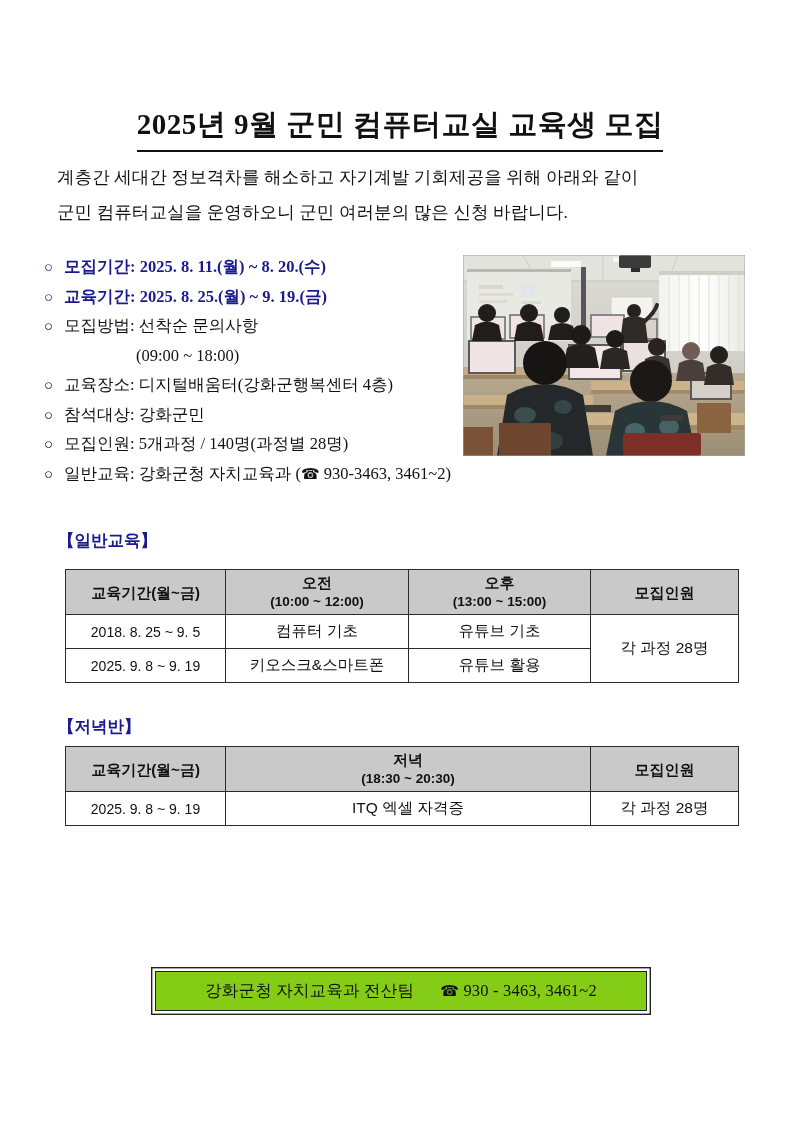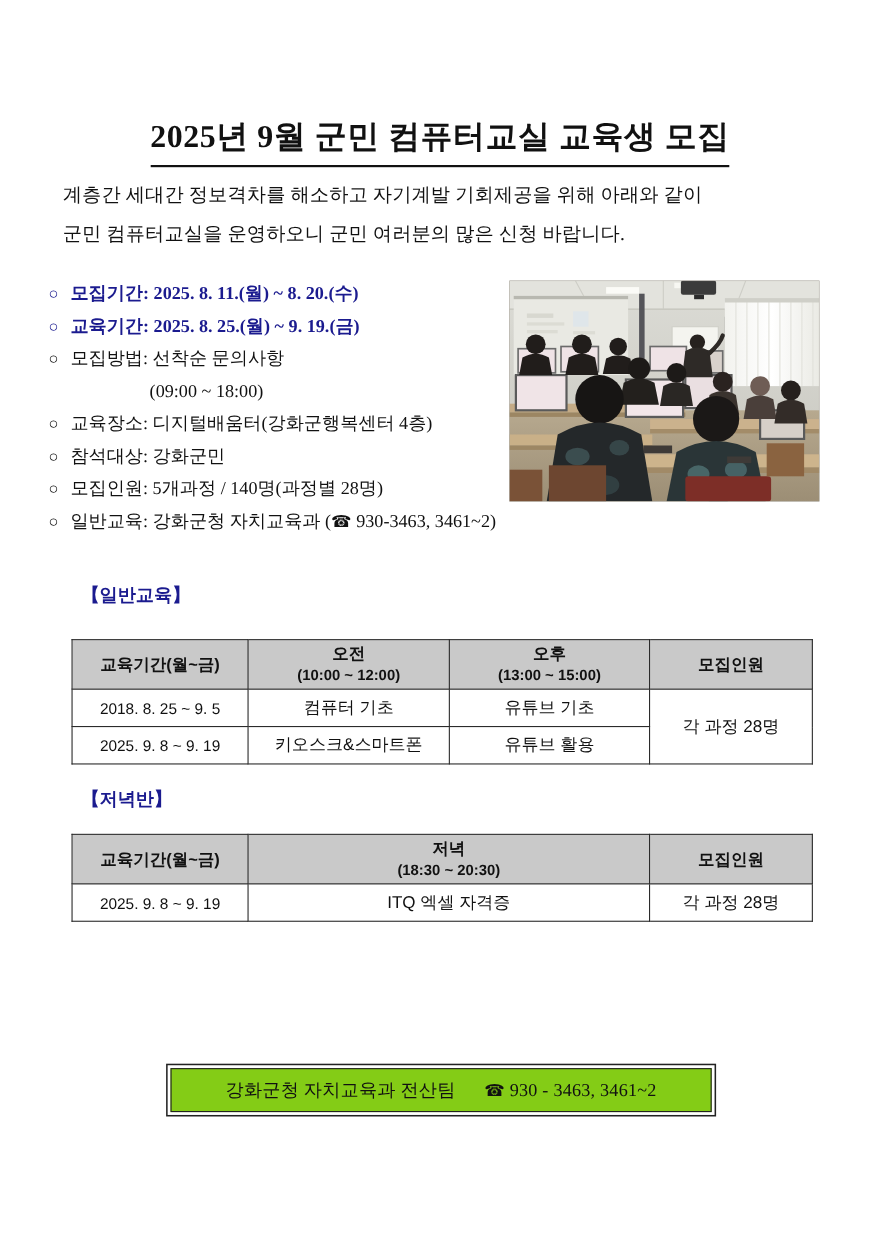--- a/index.html
+++ b/index.html
@@ -102,35 +102,33 @@
 
   
   .sec-head {
     position: absolute;
     left: 58px;
     font-size: 16.5px;
     font-weight: bold;
     color: #1b1b8f;
     font-family: "Liberation Sans", "DejaVu Sans", sans-serif;
     letter-spacing: 0px;
-    margin-left: 16px;
   }
   #sec-head-1 { top: 530px; }
   #sec-head-2 { top: 716px; }
 
   
   .tbl {
     position: absolute;
     left: 65px;
     width: 673px;
     border-collapse: collapse;
     table-layout: fixed;
     font-size: 15px;
     color: #111;
-    margin-top: 12px;
   }
   #tbl-general { top: 569px; }
   #tbl-evening { top: 746px; }
 
   .tbl td, .tbl th {
     border: 1.3px solid #2b2b2b;
     text-align: center;
     vertical-align: middle;
     padding: 0;
     font-weight: normal;

